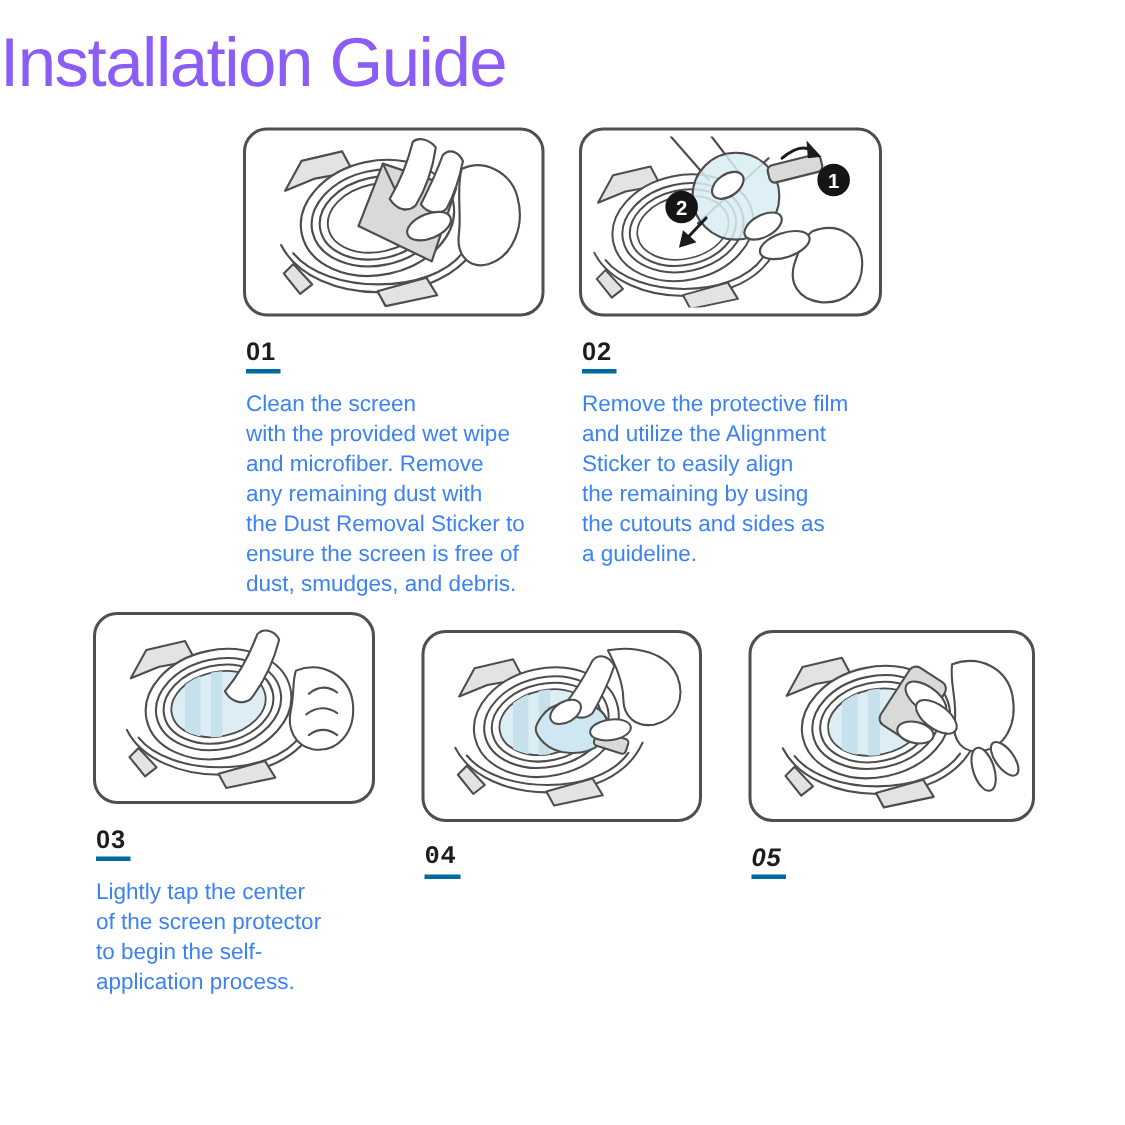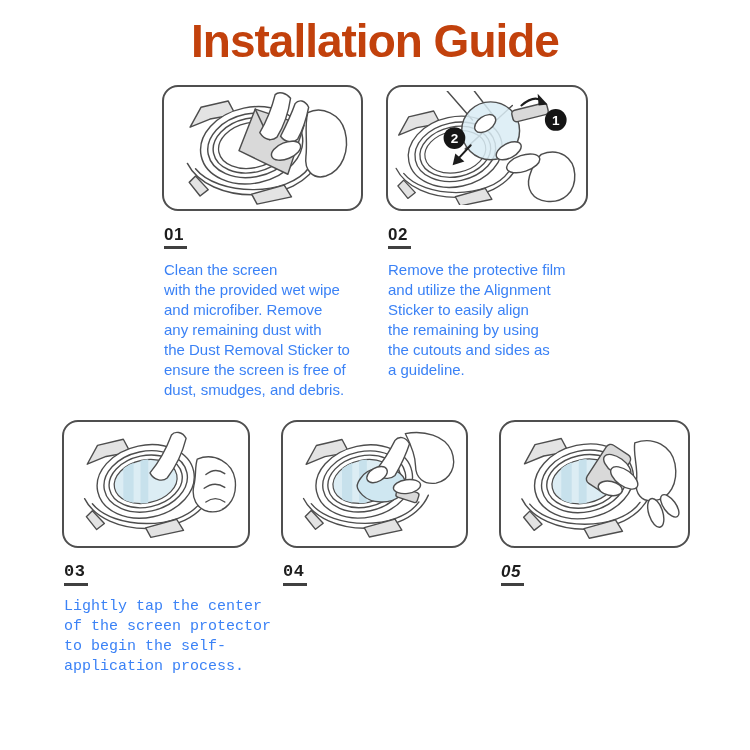--- a/index.html
+++ b/index.html
@@ -1,47 +1,47 @@
 <!DOCTYPE html>
 <html><head>
 <meta charset="utf-8">
 <style>
   html,body{margin:0;padding:0;background:#fff;}
   .page{position:relative;width:750px;height:750px;background:#fff;overflow:hidden;
         font-family:"Liberation Sans", sans-serif;}
-  .title{position:absolute;left:0;top:14px;width:750px;text-align:center;
-         font-size:46px;font-weight:700;color:#c2410c;letter-spacing:-1px;margin:0;}
+  .title{position:absolute;left:0;top:14px;width:750px;
+         font-size:46px;font-weight:400;color:#8b5cf6;letter-spacing:-1px;margin:0;}
   .step{position:absolute;}
   .panel{border:2px solid #4f4f4f;border-radius:16px;box-sizing:border-box;
          background:#fff;padding:4px 6px;}
   .panel svg{width:100%;height:100%;display:block;}
   .step-num{display:inline-block;margin:15px 0 0 2px;font-size:17px;font-weight:700;
             color:#1d1d1d;letter-spacing:.5px;line-height:1;
-            border-bottom:3px solid #404040;padding:0 3px 3px 0;}
+            border-bottom:3px solid #0369a1;padding:0 3px 3px 0;}
   .step-desc{margin:11px 0 0 2px;font-size:15px;line-height:20px;color:#3b82f6;
              white-space:pre-line;width:218px;}
   
   .ln{fill:none;stroke:#4d4d4d;stroke-width:1.6;stroke-linecap:round;stroke-linejoin:round;}
   .wh{fill:#ffffff;stroke:#4d4d4d;stroke-width:1.6;stroke-linejoin:round;}
   .gy{fill:#e3e3e3;stroke:#4d4d4d;stroke-width:1.6;stroke-linejoin:round;}
   .gy2{fill:#d9d9d9;stroke:#4d4d4d;stroke-width:1.6;stroke-linejoin:round;}
   .scrW{fill:#ffffff;stroke:#4d4d4d;stroke-width:1.4;}
   .scrB{fill:#dcedf4;stroke:#4d4d4d;stroke-width:1.4;}
   .stripe{fill:#c7e1ec;}
   .blf{fill:#d9ecf4;fill-opacity:.85;stroke:#4d4d4d;stroke-width:1.6;}
   .blf2{fill:#cfe7f1;stroke:#4d4d4d;stroke-width:1.6;}
   .badge{fill:#151515;}
   .badge-t{fill:#ffffff;font-family:"Liberation Sans",sans-serif;font-size:15px;font-weight:700;
            text-anchor:middle;dominant-baseline:central;}
   .arrow-line{fill:none;stroke:#1c1c1c;stroke-width:2.2;stroke-linecap:round;}
   .arrow-head{fill:#1c1c1c;}
   
   #s1{left:162px;top:85px;width:201px;}  #s1 .panel{width:201px;height:126px;}
   #s2{left:386px;top:85px;width:202px;}  #s2 .panel{width:202px;height:126px;}
-  #s3{left:62px; top:420px;width:188px;font-family:Liberation Mono, monospace;} #s3 .panel{width:188px;height:128px;}
+  #s3{left:62px; top:408px;width:188px;} #s3 .panel{width:188px;height:128px;}
   #s4{left:281px;top:420px;width:187px;font-family:Liberation Mono, monospace;} #s4 .panel{width:187px;height:128px;}
   #s5{left:499px;top:420px;width:191px;font-style:italic;} #s5 .panel{width:191px;height:128px;}
   #s3 .step-desc,#s5 .step-desc{width:210px;}
 </style>
 </head>
 <body>
 
 <div class="page">
 
   <h1 class="title">Installation Guide</h1>

